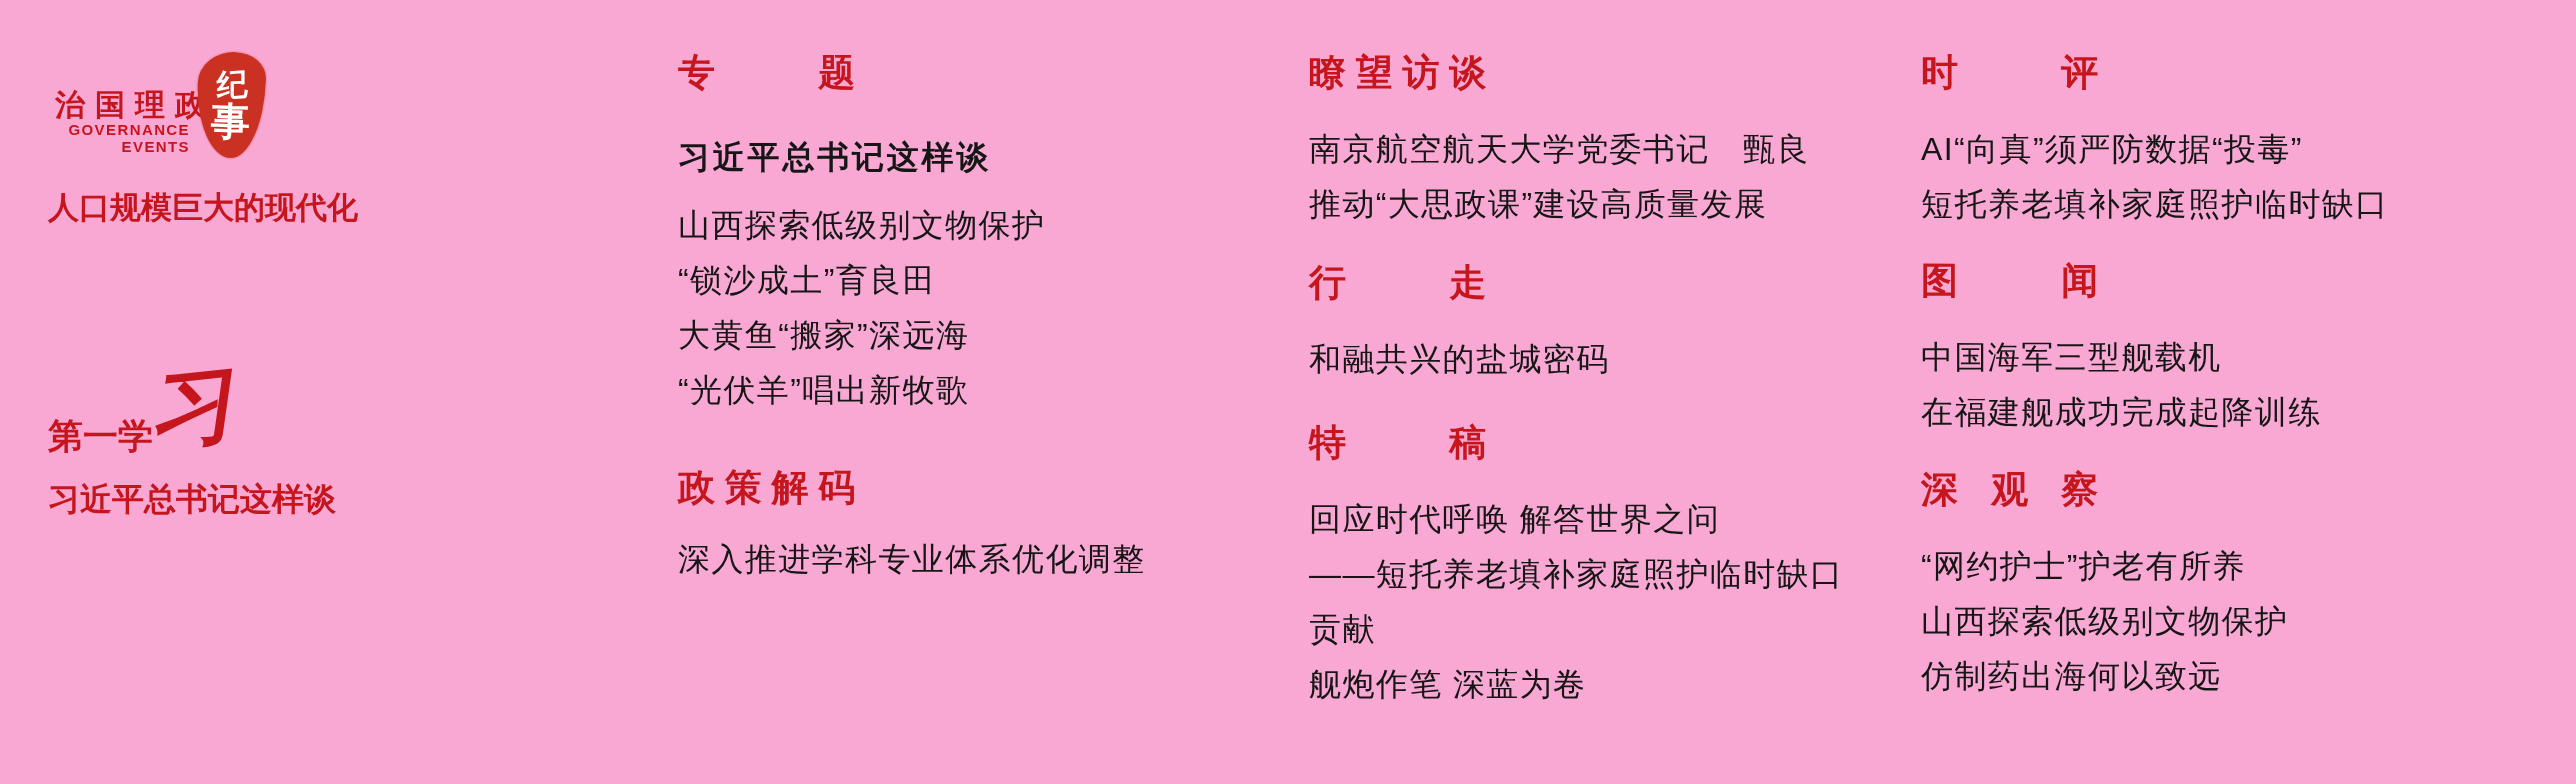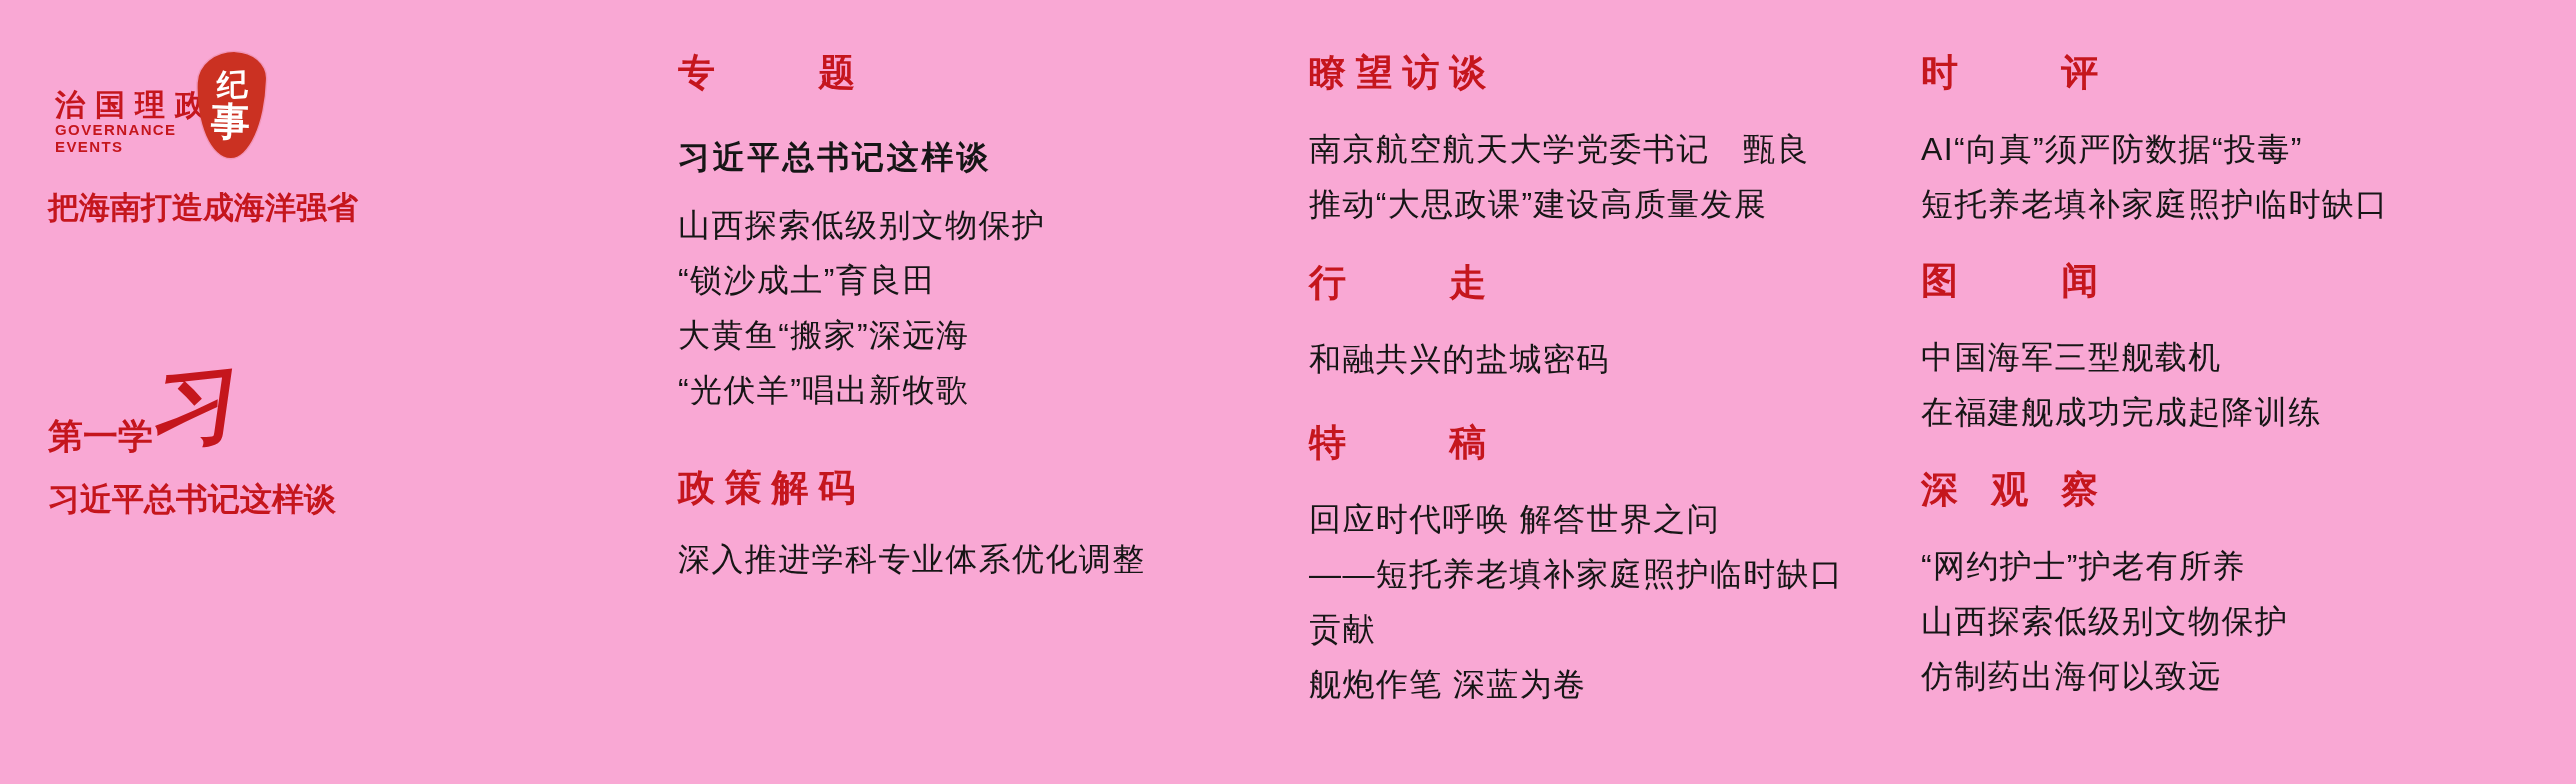--- a/index.html
+++ b/index.html
@@ -19,21 +19,21 @@
   .page{position:absolute;inset:0;background:#f9a8d4;}
 
   
   .logo-cn{
     position:absolute;left:55px;top:85px;
     font-size:30px;font-weight:700;color:var(--red);
     letter-spacing:10px;white-space:nowrap;
   }
   .logo-en{
     position:absolute;left:55px;top:121px;width:135px;
-    color:var(--red);
+    text-align:right;color:var(--red);
     font-size:15px;font-weight:600;letter-spacing:1.4px;line-height:17px;
   }
   .seal{
     position:absolute;left:197px;top:52px;width:68px;height:106px;
     background:var(--seal-red);
     border-radius:54% 46% 48% 52% / 30% 24% 74% 70%;
     transform:rotate(2deg);
     display:flex;flex-direction:column;align-items:center;justify-content:center;
     gap:0px;
     box-shadow:0 0 0 1.4px rgba(203,49,34,0.15);
@@ -96,21 +96,21 @@
 
   <div class="logo-cn">治国理政</div>
   <div class="logo-en">
     <div>GOVERNANCE</div>
     <div>EVENTS</div>
   </div>
   <div class="seal">
     <span class="seal-top">纪</span>
     <span class="seal-bottom">事</span>
   </div>
-  <h1 class="cover-headline">把海南打造成海洋强省</h1>
+  <h1 class="cover-headline">人口规模巨大的现代化</h1>
 
   <div class="study-label">第一学</div>
   <div class="study-calligraphy">习</div>
   <div class="study-title">
     <div>习近平总书记这样谈</div>
   </div>
 
   <div class="column col-0">
     <section>
       <h2 class="heading" style="margin-top:52px">专 题</h2>

